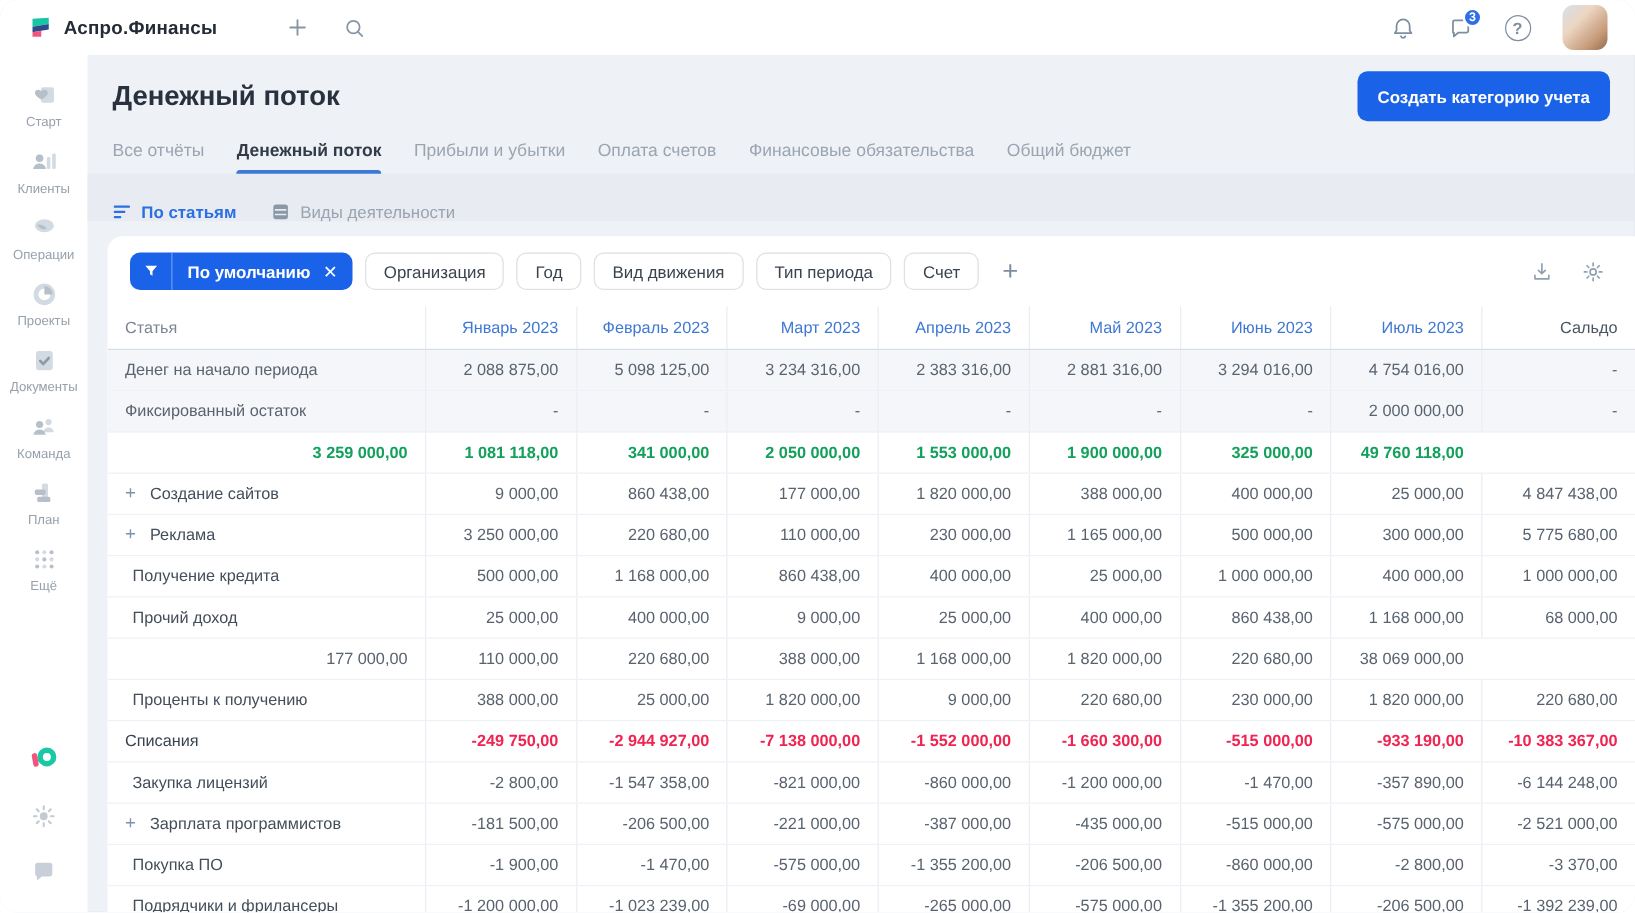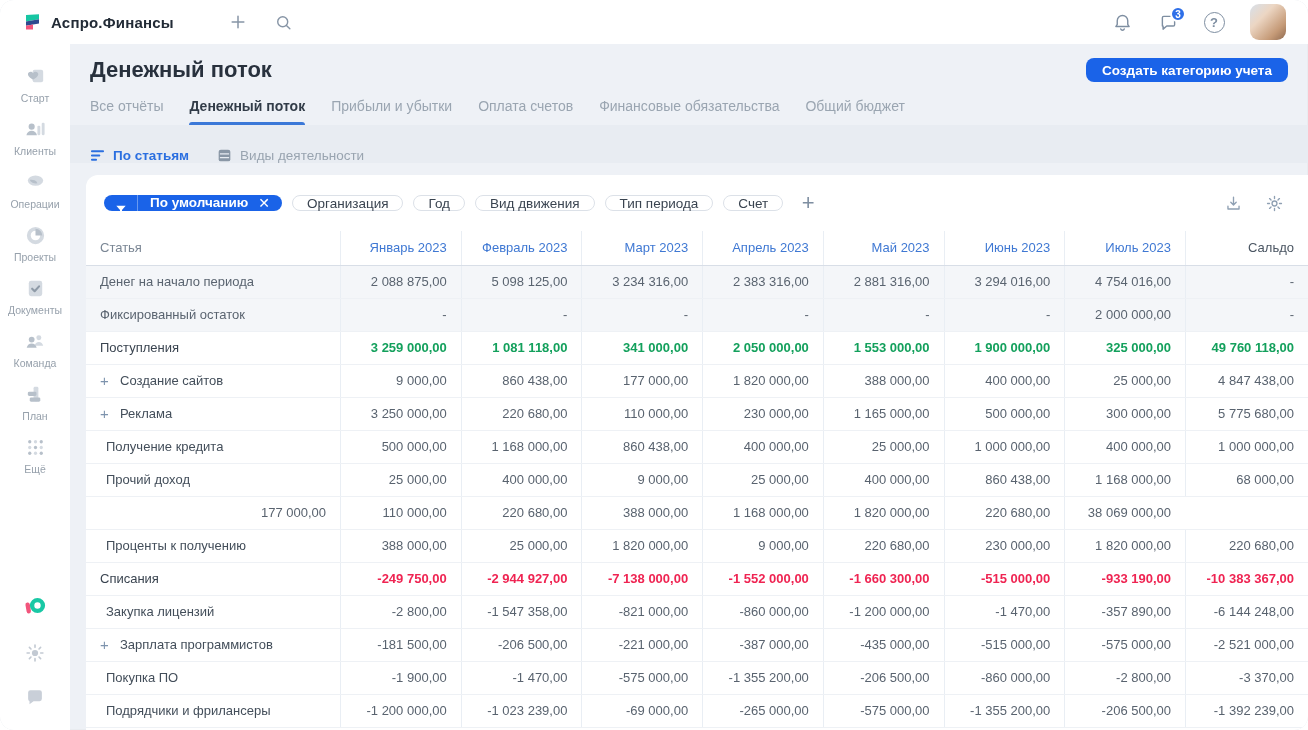--- a/index.html
+++ b/index.html
@@ -35,39 +35,39 @@
   .nav-item { display: flex; flex-direction: column; align-items: center; gap: 4px; width: 66px; padding: 7px 0; cursor: pointer; }
   .nav-item .nav-label { font-size: 10.5px; color: #97A1AC; }
   .side-footer { margin-top: auto; display: flex; flex-direction: column; align-items: center; gap: 22px; padding-bottom: 8px; }
   .side-icon { cursor: pointer; display: flex; }
 
   
   .content { flex: 1; min-width: 0; display: flex; flex-direction: column; }
   .page-head { padding: 13px 20px 0 20px; }
   .title-row { display: flex; align-items: center; justify-content: space-between; }
   h1 { font-size: 22px; font-weight: 600; color: #28313D; }
-  .primary-btn { background: #1A63E8; color: #fff; border: none; border-radius: 8px; height: 24px;
+  .primary-btn { background: #1A63E8; color: #fff; border: none; border-radius: 8px; height: 40px;
                  padding: 0 16px; font-size: 13.5px; font-weight: 600; cursor: pointer; font-family: inherit; }
   .tabs { display: flex; gap: 26px; margin-top: 15px; }
   .tab { font-size: 14px; color: #9AA5B1; padding-bottom: 11px; cursor: pointer; position: relative; white-space: nowrap; }
   .tab.active { color: #323C48; font-weight: 600; }
   .tab.active::after { content: ""; position: absolute; left: 0; right: 0; bottom: 0; height: 3px;
                        background: #3B78D8; border-radius: 3px 3px 0 0; }
 
   
   .subtabs { background: #E8ECF2; height: 38px; display: flex; align-items: flex-end; gap: 28px; padding: 0 20px; flex: none; }
   .subtab { display: flex; align-items: center; gap: 8px; font-size: 13.5px; color: #99A4B0; cursor: pointer; }
   .subtab.active { color: #2B6FE0; font-weight: 600; }
 
   
   .card { margin: 12px 0 0 16px; background: #fff; border-radius: 12px 0 0 0; flex: 1; min-height: 0;
           display: flex; flex-direction: column; overflow: hidden; }
   .filter-row { display: flex; align-items: center; gap: 10px; padding: 13px 20px 13px 18px; flex: none; }
   .chip-list { display: flex; gap: 10px; }
-  .chip { display: flex; height: 16px; border-radius: 8px; font-size: 13.5px; cursor: pointer; }
+  .chip { display: flex; align-items: center; height: 30px; border-radius: 8px; font-size: 13.5px; cursor: pointer; }
   .chip-plain { border: 1px solid #DCE1E8; background: #fff; color: #3A4450; padding: 0 14px; }
   .chip-active { background: #1A63E8; color: #fff; overflow: hidden; }
   .chip-active .funnel { display: flex; align-items: center; justify-content: center; width: 34px; height: 30px;
                          border-right: 1px solid rgba(255,255,255,.35); }
   .chip-active .chip-label { padding: 0 8px 0 12px; font-weight: 600; }
   .chip-active .chip-close { padding: 0 12px 0 2px; font-size: 14px; }
   .add-chip { border: none; background: none; color: #7E8EA1; font-size: 22px; font-weight: 300; cursor: pointer;
               width: 30px; height: 30px; line-height: 26px; }
   .tool-btn { border: none; background: none; cursor: pointer; display: flex; padding: 4px; }
   .tools { display: flex; gap: 14px; }
@@ -354,23 +354,20 @@
               <div class="cell num">-</div>
               <div class="cell num">-</div>
               <div class="cell num">-</div>
               <div class="cell num">-</div>
               <div class="cell num">-</div>
               <div class="cell num">-</div>
               <div class="cell num">2 000 000,00</div>
               <div class="cell num">-</div>
             </div>
             <div class="trow kind-income">
-              <div class="cell lab">
-                <span>Поступления</span>
-              </div>
               <div class="cell num">3 259 000,00</div>
               <div class="cell num">1 081 118,00</div>
               <div class="cell num">341 000,00</div>
               <div class="cell num">2 050 000,00</div>
               <div class="cell num">1 553 000,00</div>
               <div class="cell num">1 900 000,00</div>
               <div class="cell num">325 000,00</div>
               <div class="cell num">49 760 118,00</div>
             </div>
             <div class="trow kind-child">

